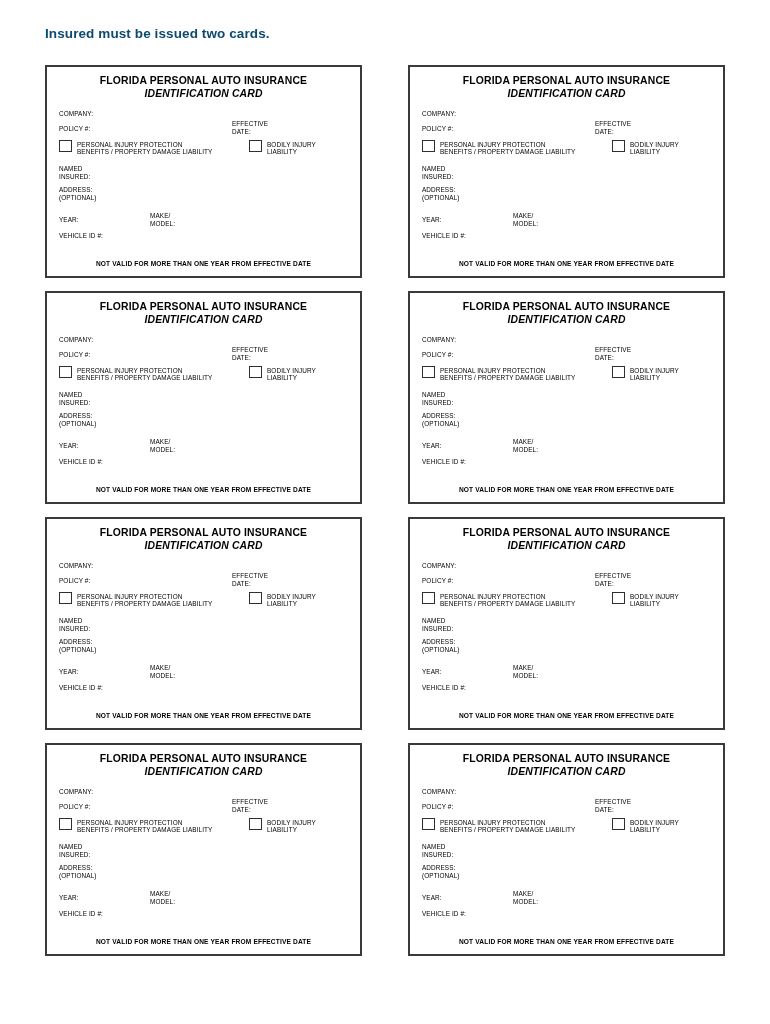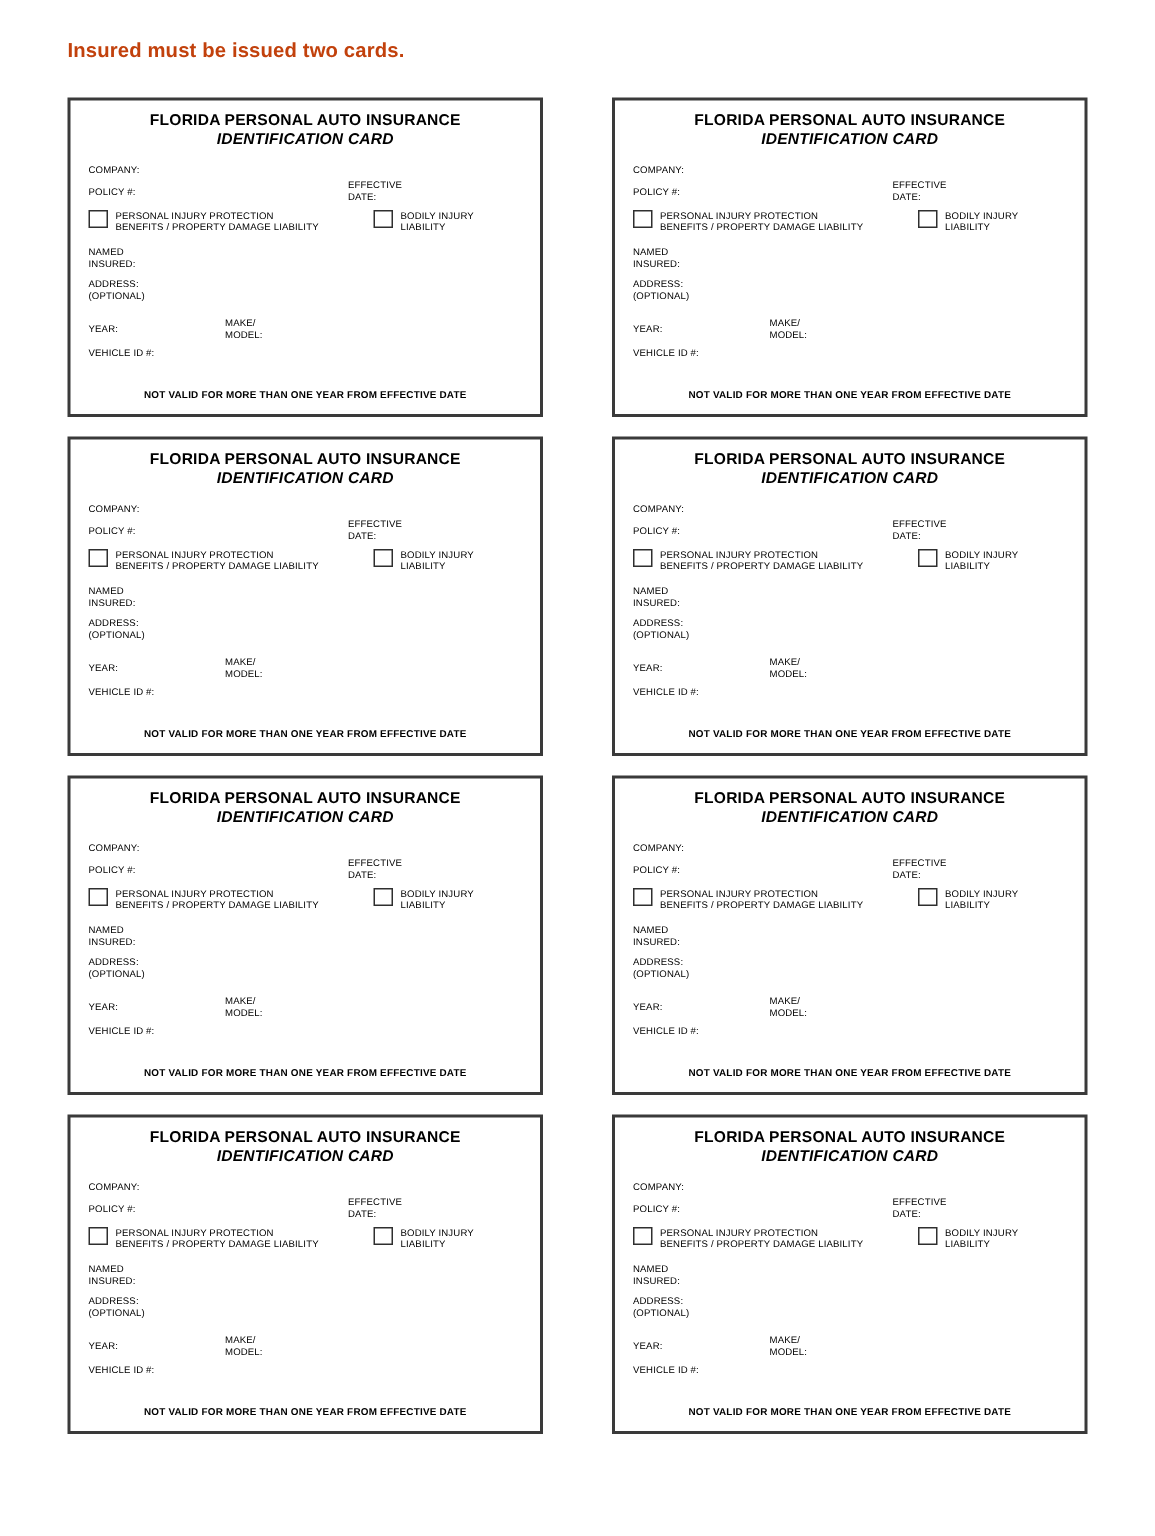--- a/index.html
+++ b/index.html
@@ -23,21 +23,21 @@
     box-sizing: border-box;
   }
 
   .page-heading {
     position: absolute;
     left: 45px;
     top: 26px;
     font-size: 13.5px;
     font-weight: bold;
     letter-spacing: 0.1px;
-    color: #c2410c;
+    color: #0c4a6e;
     white-space: nowrap;
   }
 
   .card-grid {
     position: absolute;
     left: 45px;
     top: 65px;
     width: 680px;
     display: grid;
     grid-template-columns: 317px 317px;

